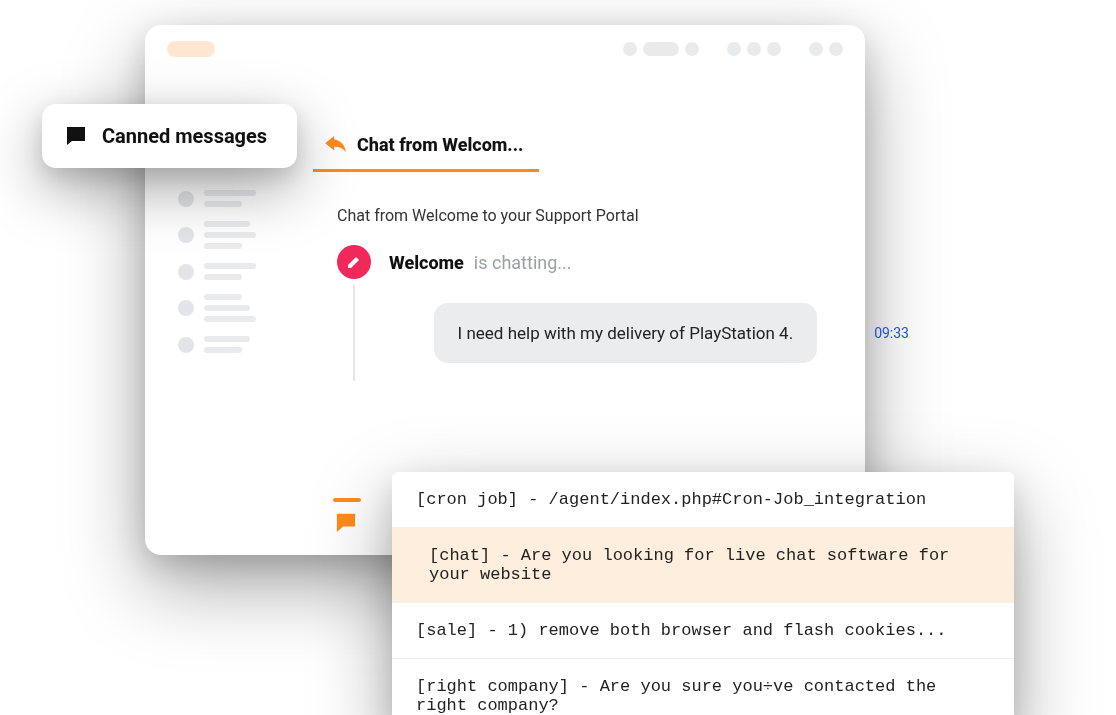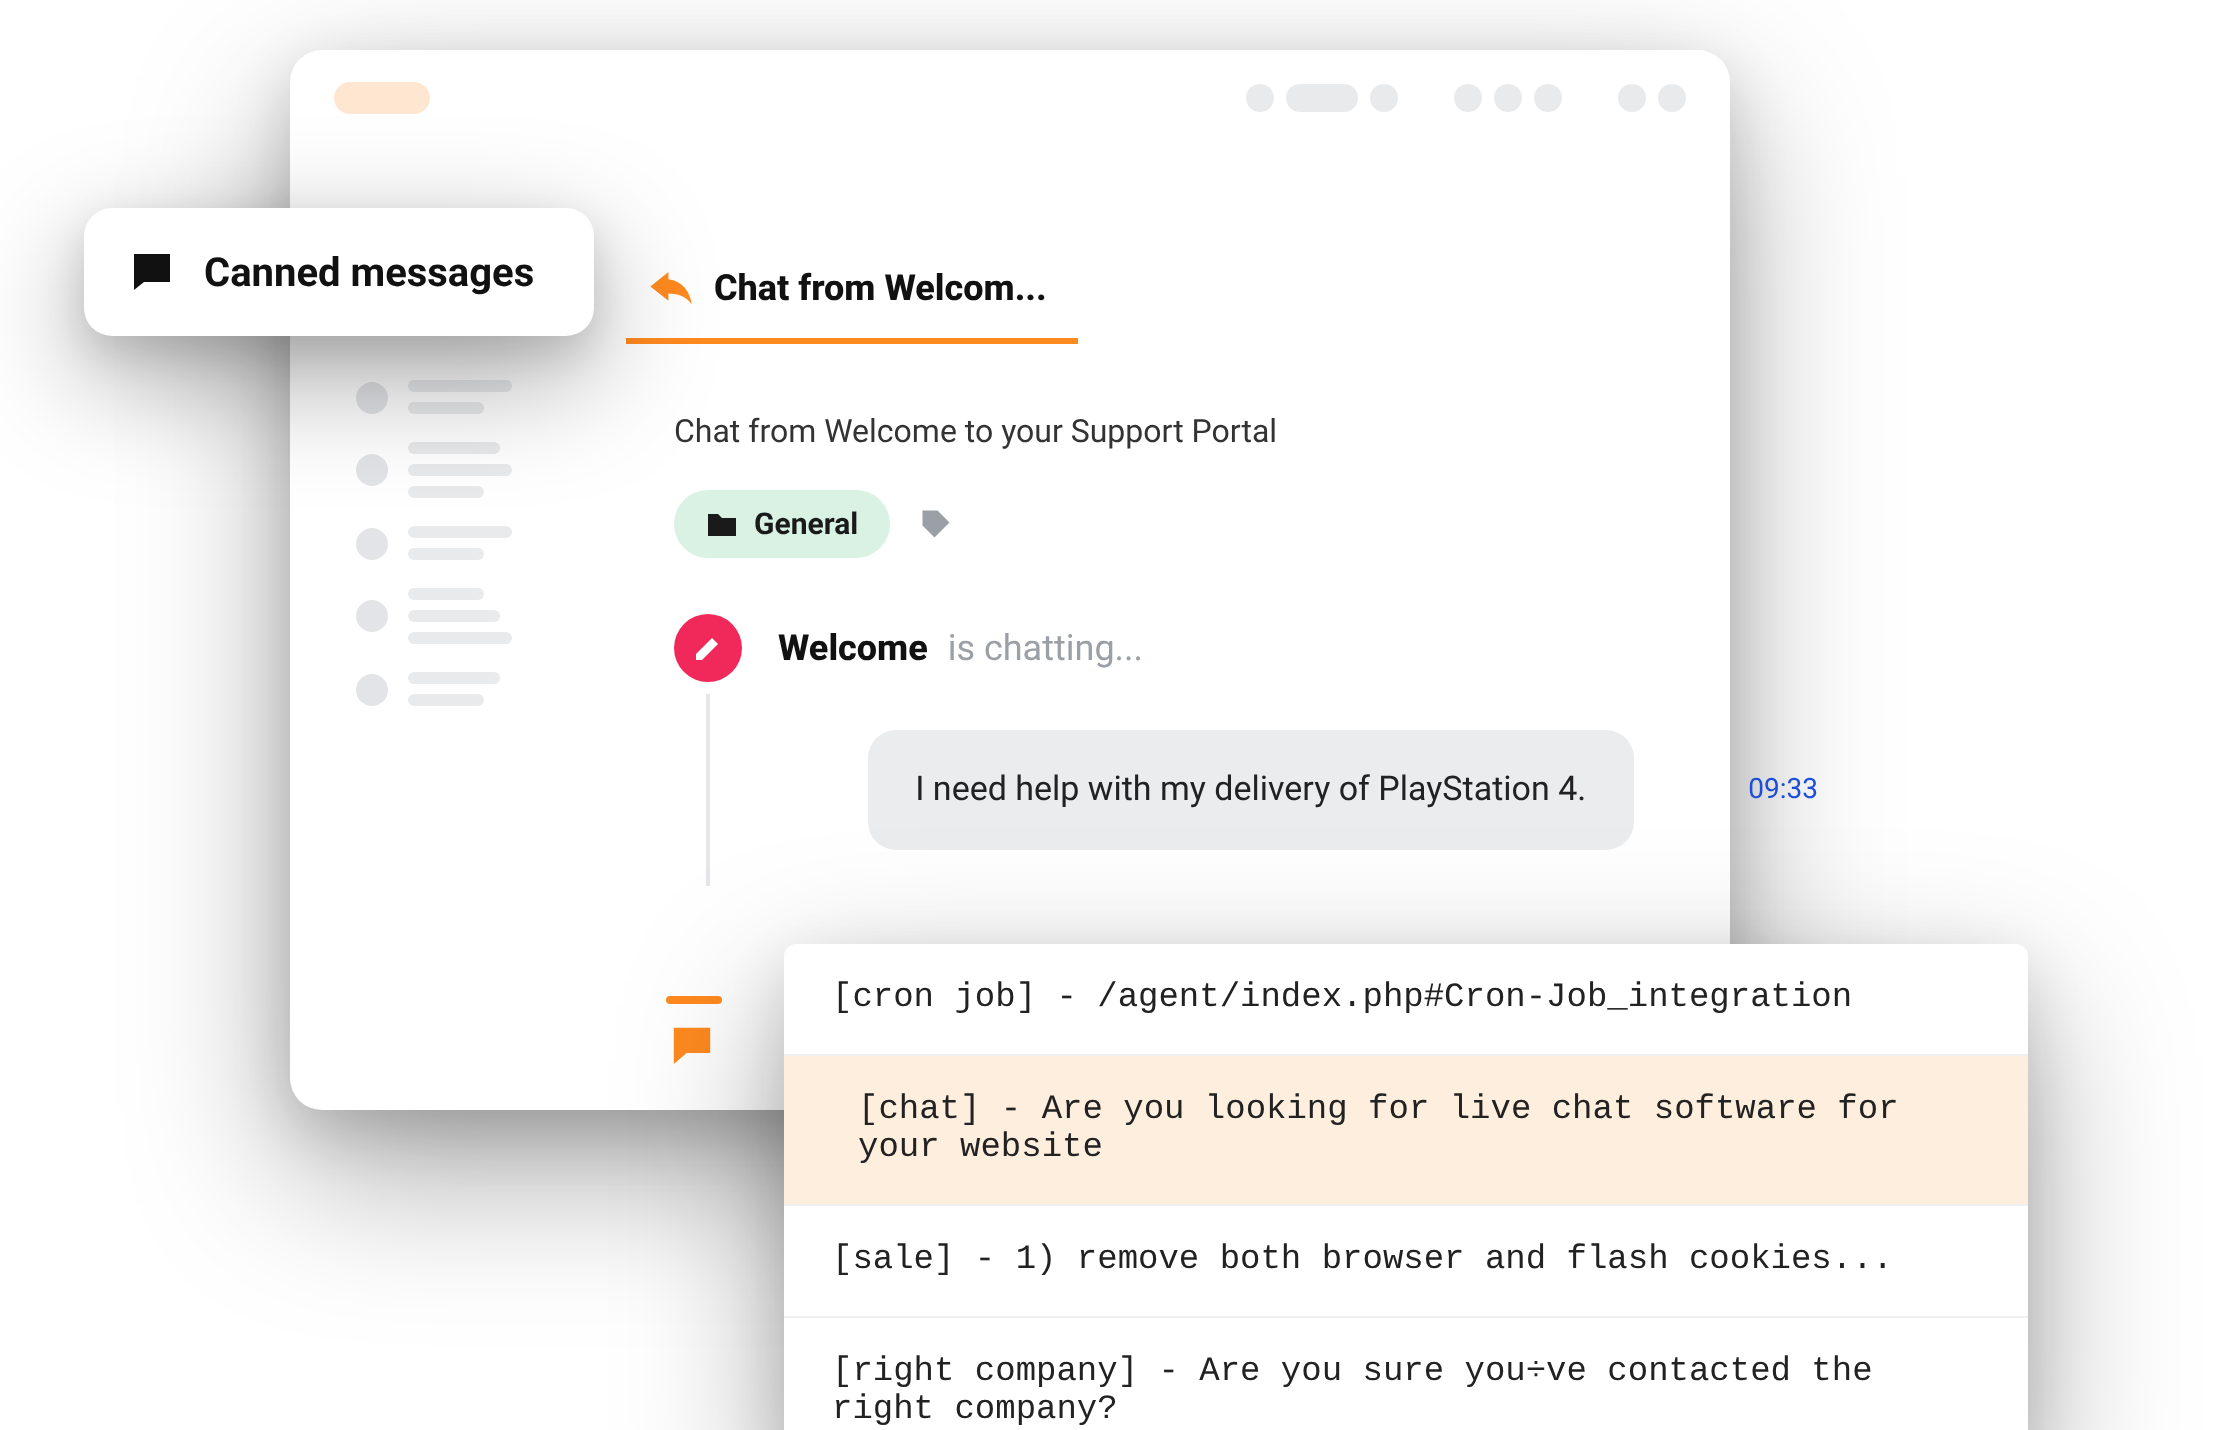--- a/index.html
+++ b/index.html
@@ -291,31 +291,20 @@
       <svg class="reply-icon" viewBox="0 0 24 20">
         <path fill="currentColor" d="M10 4V0L0 8l10 8v-4c6 0 10 2 13 6-1-7-5-13-13-14z"></path>
       </svg>
       <span>Chat from Welcom...</span>
     </div>
   </div>
 
   <div class="chat-body">
     <div class="chat-title">Chat from Welcome to your Support Portal</div>
 
-    <div class="tag-row">
-      <div class="folder-chip">
-        <svg viewBox="0 0 16 14">
-          <path d="M1 2h5l2 2h7v9H1V2z"></path>
-        </svg>
-        <span>General</span>
-      </div>
-      <svg class="tag-gray" viewBox="0 0 24 24">
-        <path fill="currentColor" d="M3 3h10l8 8-10 10-8-8V3z"></path>
-      </svg>
-    </div>
 
     <div class="sender-row">
       <div class="edit-badge">
         <svg viewBox="0 0 16 16">
           <path d="M2 11l8-8 3 3-8 8H2v-3z"></path>
         </svg>
       </div>
       <div>
         <span class="sender-name">Welcome</span>
         <span class="sender-status">is chatting...</span>

